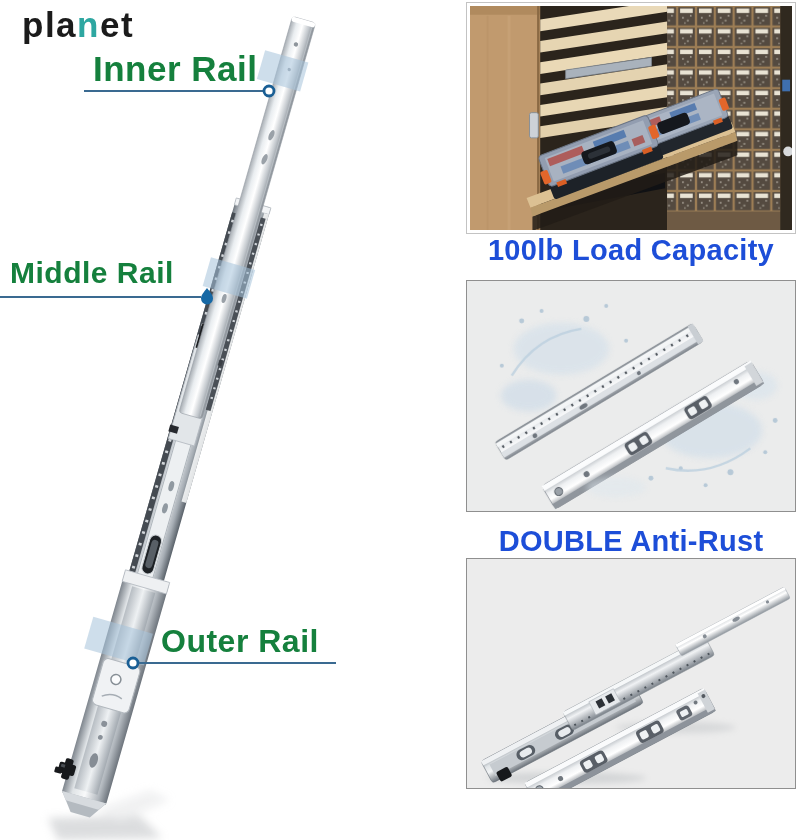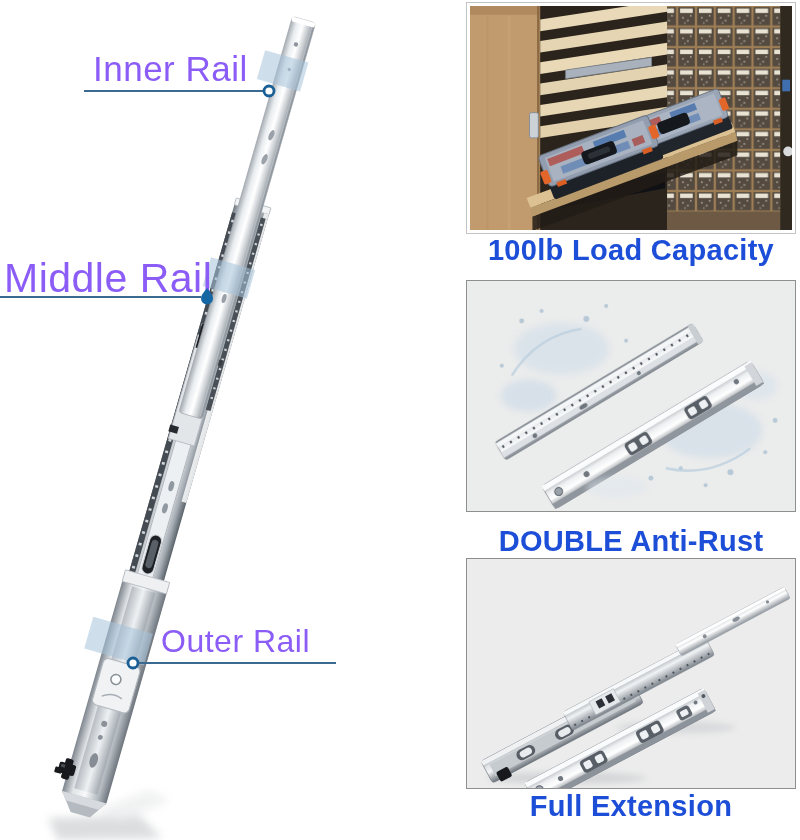--- a/index.html
+++ b/index.html
@@ -1,24 +1,24 @@
 <!DOCTYPE html>
 <html><head>
 <meta charset="utf-8">
 <style>
   html,body{margin:0;padding:0;background:#fff;}
   #canvas{position:relative;width:800px;height:840px;background:#ffffff;overflow:hidden;
           font-family:"Liberation Sans",sans-serif;}
   .logo{position:absolute;left:22px;top:6px;font-size:35px;font-weight:700;letter-spacing:1.5px;
         color:#1b1b1b;line-height:1.1;}
   .logo .accent{color:#2ea7a1;}
-  .callout-text{position:absolute;font-weight:400;color:#8b5cf6;letter-spacing:.5px;
+  .callout-text{position:absolute;font-weight:700;color:#15803d;letter-spacing:.5px;
                 white-space:nowrap;line-height:1.1;}
   .ct-inner{left:93px;top:50px;font-size:35px;}
-  .ct-middle{left:4px;top:256px;font-size:41px;}
+  .ct-middle{left:10px;top:256px;font-size:30px;}
   .ct-outer{left:161px;top:624px;font-size:32px;}
   .callout-svg{position:absolute;}
   .cs-inner{left:82px;top:82px;}
   .cs-middle{left:0px;top:287px;}
   .cs-outer{left:124px;top:654px;}
   .main-art{position:absolute;left:0;top:0;}
   figure{position:absolute;margin:0;box-sizing:border-box;}
   .fig-photo{left:466px;top:2px;width:330px;height:232px;border:1px solid #c3c3c3;
              background:#fff;padding:3px;}
   .fig-rust{left:466px;top:280px;width:330px;height:232px;border:1.5px solid #8f8f8f;background:#ebecec;}
@@ -28,20 +28,21 @@
            font-size:29px;line-height:33px;color:#1d4ed8;letter-spacing:.3px;}
   .cap-1{top:234px;}
   .cap-2{top:513px;margin-top:12px;}
   .cap-3{top:790px;}
 </style>
 </head>
 <body>
 
 <div id="canvas">
 
+  <div class="logo"><span>pla</span><span class="accent">n</span><span>et</span></div>
 
   <svg class="main-art" width="460" height="840" viewBox="0 0 460 840">
     <defs>
       <linearGradient id="gi" x1="0" y1="0" x2="1" y2="0">
         <stop offset="0" stop-color="#a8aeb4"></stop>
           <stop offset="0.25" stop-color="#e9edf0"></stop>
         <stop offset="0.5" stop-color="#ffffff"></stop>
           <stop offset="0.78" stop-color="#c3c8cd"></stop>
         <stop offset="1" stop-color="#878e95"></stop>
       </linearGradient>
@@ -386,15 +387,14 @@
         <rect x="168" y="7" width="14" height="12" rx="3" fill="#60666e"></rect>
         <rect x="171" y="10" width="8" height="6" rx="1.5" fill="#eef1f3"></rect>
         <circle cx="34" cy="13" r="2.6" fill="#70777e"></circle>
         <circle cx="190" cy="9" r="2" fill="#70777e"></circle>
         <circle cx="10" cy="13" r="4" fill="#a6adb4" stroke="#5d646c" stroke-width="1"></circle>
         <rect x="196" y="2" width="8" height="22" fill="#d0d4d8"></rect>
         <circle cx="200" cy="7" r="2" fill="#555b62"></circle>
       </g>
     </svg>
   </figure>
-  <div class="caption cap-3">Full Extension</div>
 
 </div>
 
 </body></html>

